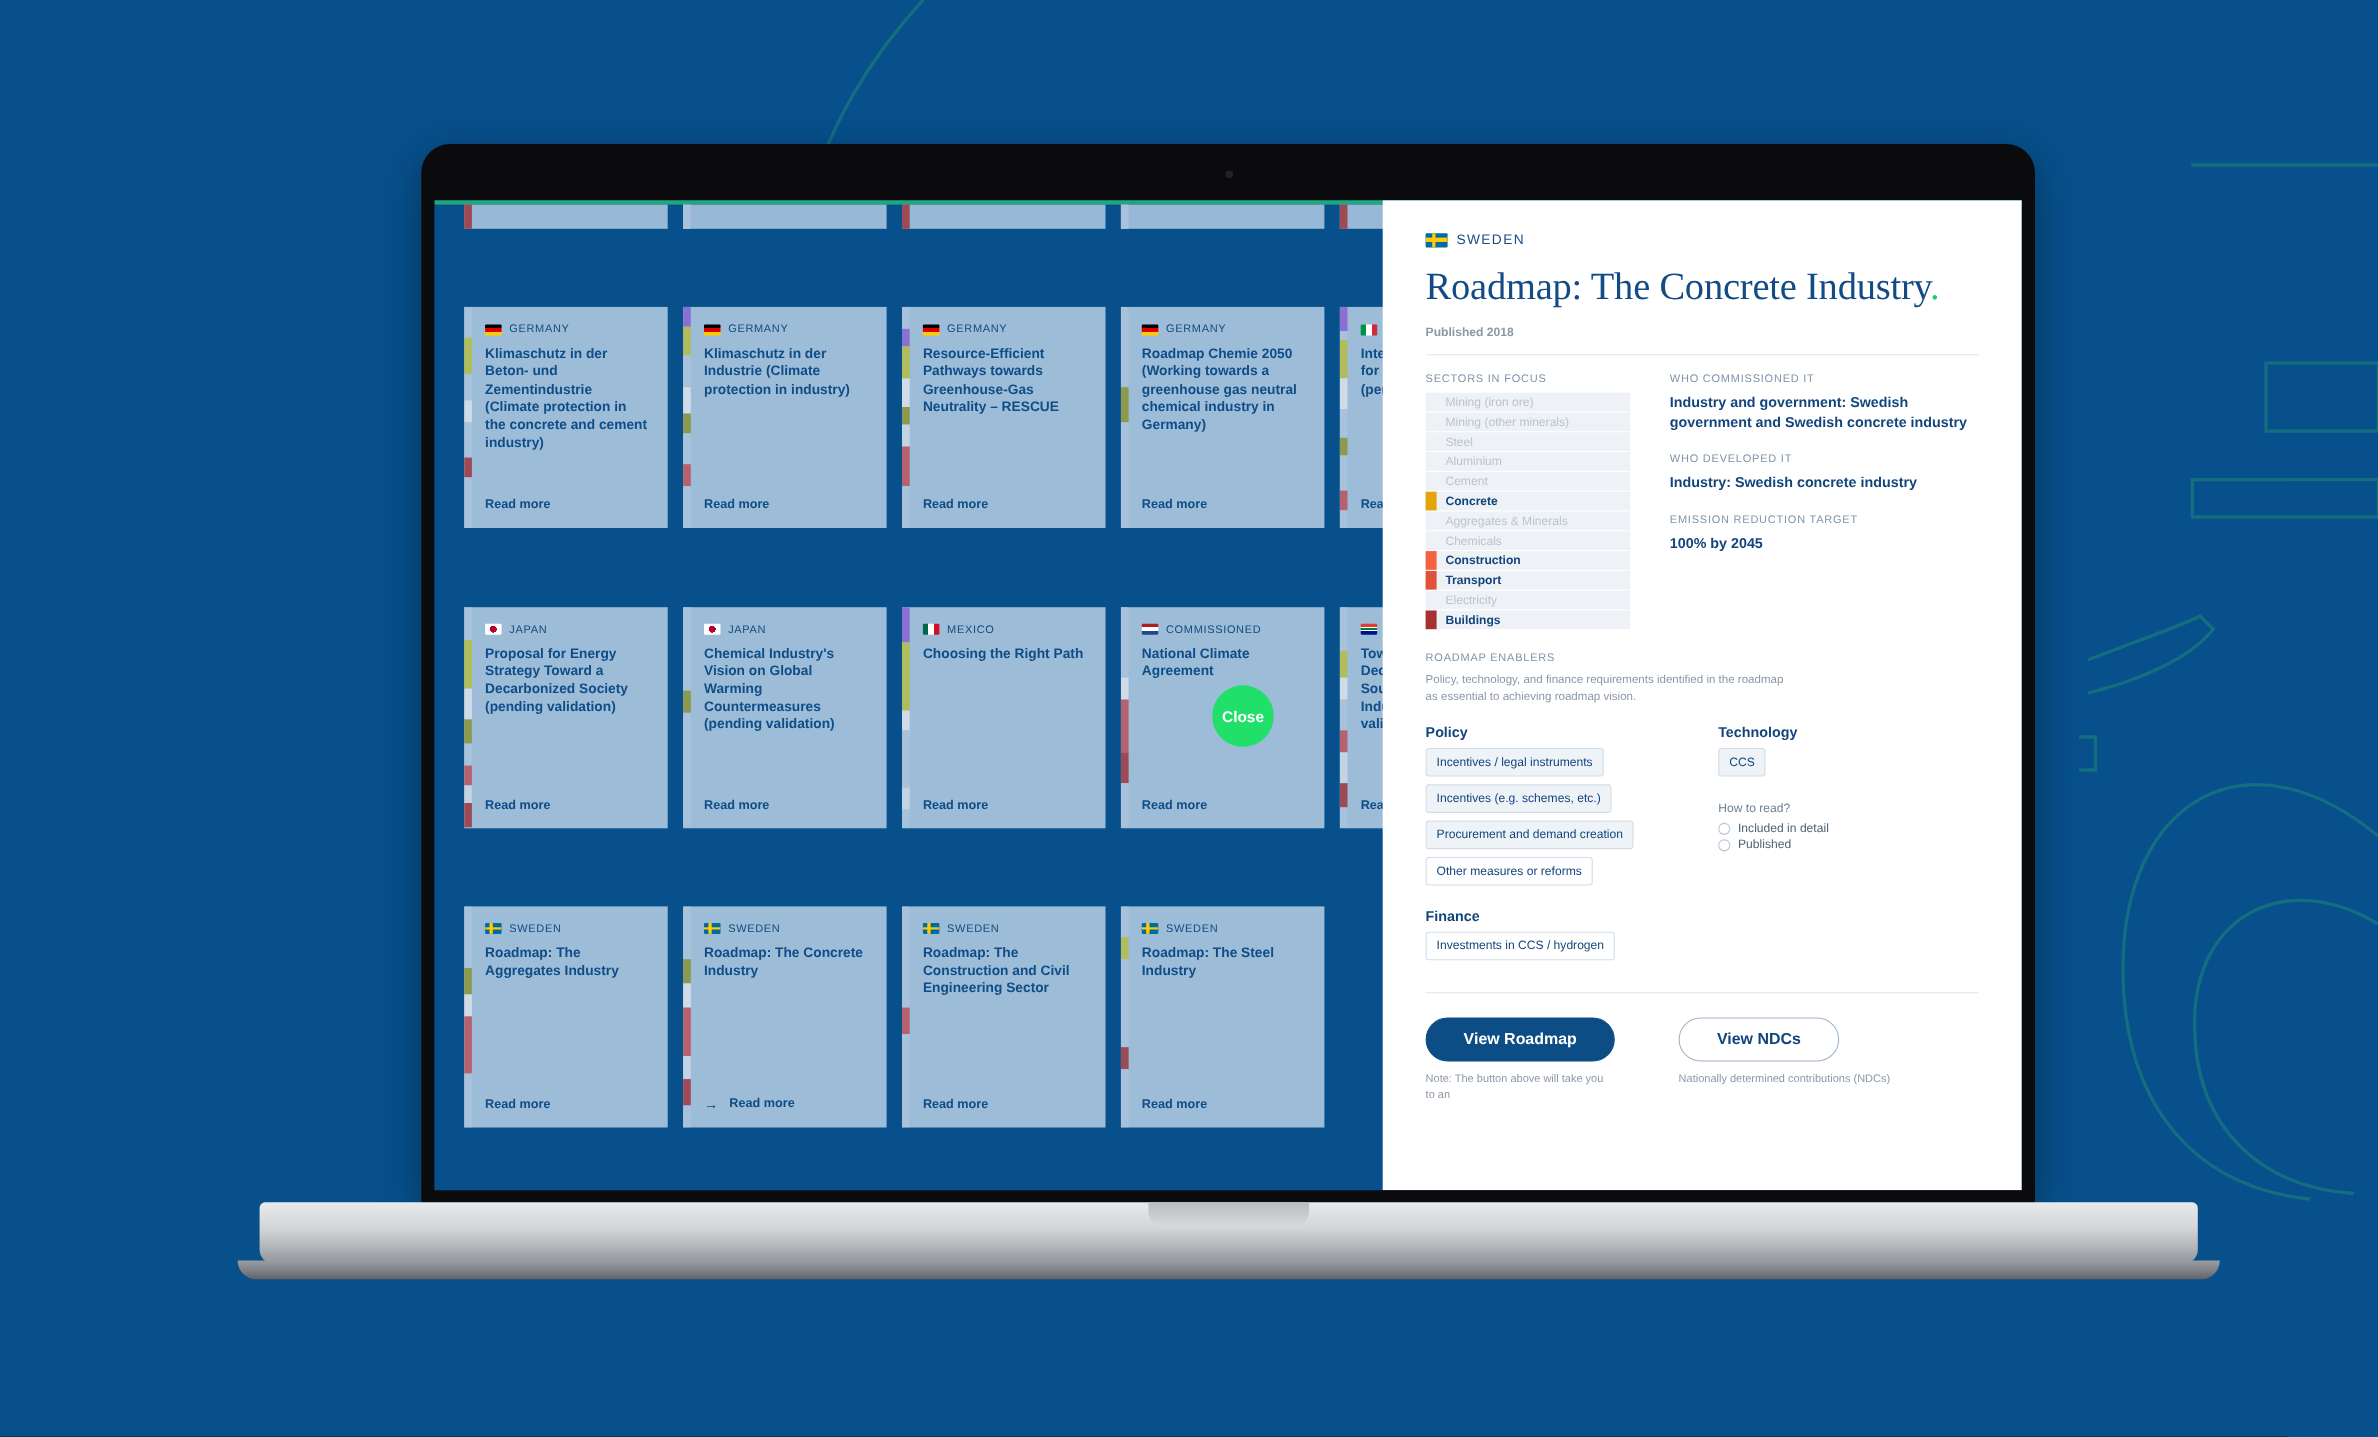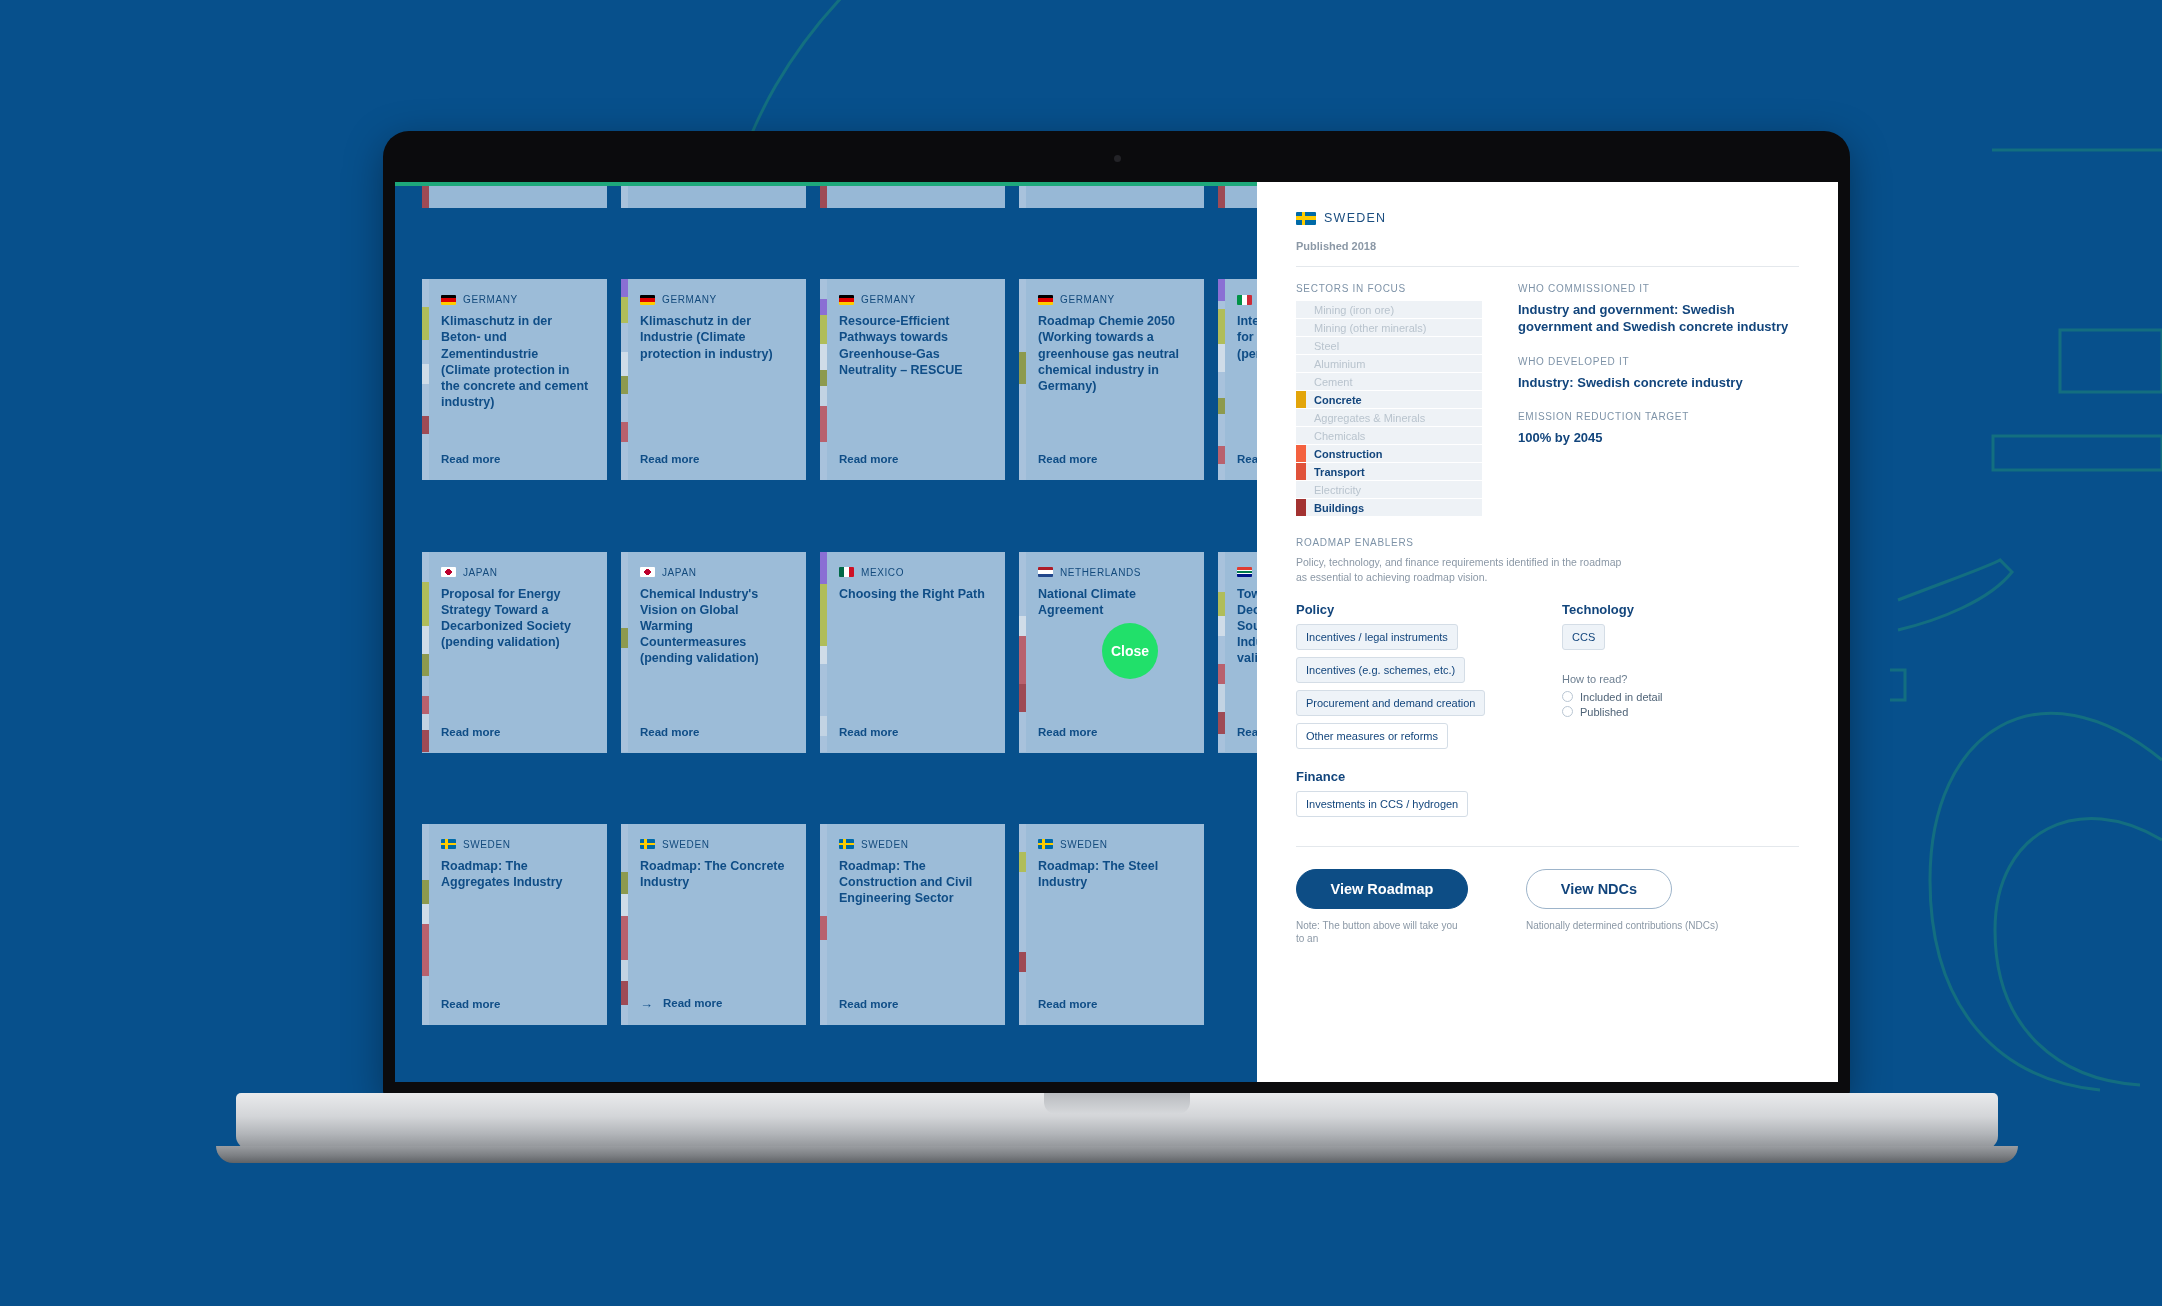--- a/index.html
+++ b/index.html
@@ -376,21 +376,21 @@
             <div class="card">
               <span class="strip">
                 <i style="background: rgb(168, 194, 220); height: 32%;"></i>
                 <i style="background: rgb(207, 220, 232); height: 10%;"></i>
                 <i style="background: rgb(184, 97, 110); height: 24%;"></i>
                 <i style="background: rgb(158, 74, 85); height: 14%;"></i>
                 <i style="background: rgb(168, 194, 220); height: 20%;"></i>
               </span>
               <div class="card-country">
                 <span class="flag" style="background: linear-gradient(rgb(174, 28, 40) 0px, rgb(174, 28, 40) 33.3%, rgb(255, 255, 255) 33.3%, rgb(255, 255, 255) 66.6%, rgb(33, 70, 139) 66.6%, rgb(33, 70, 139) 100%);"></span>
-                <span class="country-name">NETHERLANDS</span>
+                <span class="country-name">COMMISSIONED</span>
               </div>
               <div class="card-title">National Climate Agreement</div>
               <div class="card-foot">
                 <span class="read-more">Read more</span>
               </div>
             </div>
             <div class="card">
               <span class="strip">
                 <i style="background: rgb(168, 194, 220); height: 20%;"></i>
                 <i style="background: rgb(176, 189, 90); height: 12%;"></i>
@@ -517,20 +517,23 @@
         <div class="modal">
 
           <div class="modal-country">
             <span class="flag" id="modal-flag" style="background: rgb(0, 106, 167);">
                 <i style="position:absolute;left:0;top:38%;width:100%;height:24%;background:#fecc00"></i>
                 <i style="position:absolute;left:28%;top:0;width:18%;height:100%;background:#fecc00"></i>
               </span>
             <span class="country-name">SWEDEN</span>
           </div>
 
+          <h1 class="modal-title">
+            <span>Roadmap: The Concrete Industry</span><span class="dot">.</span>
+          </h1>
 
           <div class="published">Published 2018</div>
           <div class="hr"></div>
 
           <div class="cols">
 
             <div class="col-left">
               <div class="eyebrow">SECTORS IN FOCUS</div>
               <div class="sector-list" id="sector-list">
                   <div class="sector">

